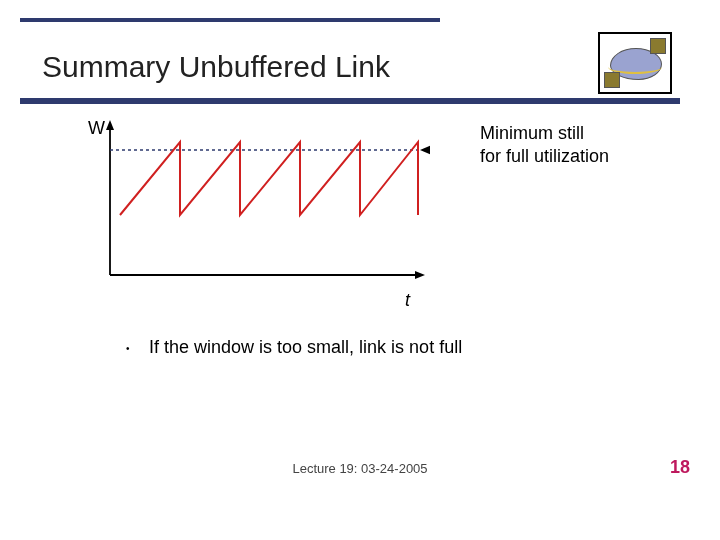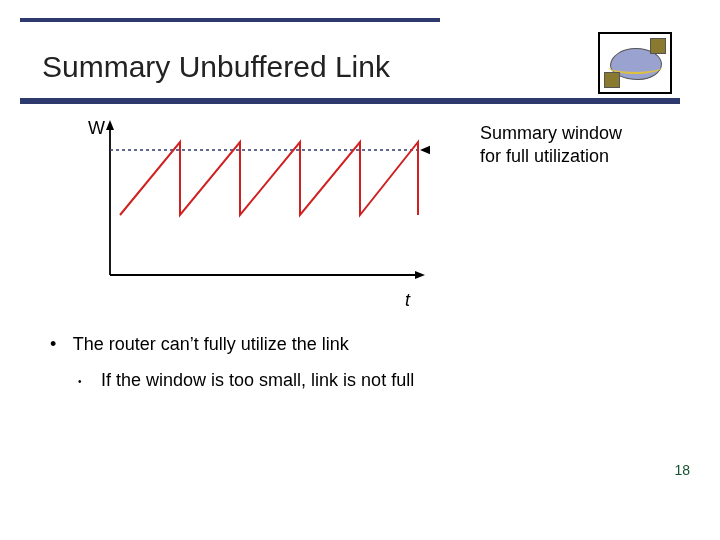--- a/index.html
+++ b/index.html
@@ -125,21 +125,21 @@
     color: #000;
   }
   .b1 {
     margin: 0 0 12px 0;
   }
   .b1-mark {
     display: inline-block;
     width: 18px;
   }
   .sub {
-    margin-left: 28px;
+    margin-left: 76px;
     line-height: 1.55;
   }
   .sub-mark {
     display: inline-block;
     width: 18px;
     font-size: 10px;
     vertical-align: middle;
   }
   .footer-lecture {
     position: absolute;
@@ -147,22 +147,23 @@
     width: 720px;
     bottom: 20px;
     text-align: center;
     font-size: 13px;
     color: #444;
   }
   .footer-page {
     position: absolute;
     right: 30px;
     bottom: 18px;
-    font-size: 14px;
-    color: #14532d;
+    font-size: 18px;
+    color: #be185d;
+    font-weight: bold;
   }
 </style>
 </head>
 <body>
 
 <div class="slide">
 
   <div class="top-rule"></div>
 
   <div class="title">Summary Unbuffered Link</div>
@@ -190,32 +191,29 @@
 
     <line x1="20" y1="30" x2="330" y2="30" stroke="#2e3a6e" stroke-width="1.6" stroke-dasharray="3 3"></line>
 
     <polyline fill="none" stroke="#d02020" stroke-width="2" points="30,95 90,22 90,95 150,22 150,95 210,22 210,95 270,22 270,95 328,22 328,95"></polyline>
 
     <line x1="395" y1="30" x2="335" y2="30" stroke="#000" stroke-width="1.5"></line>
     <polygon points="330,30 342,25 342,35" fill="#000"></polygon>
   </svg>
 
   <div class="annot">
-    <span style="white-space: pre-line;">Summary window
+    <span style="white-space: pre-line;">Minimum still
 for full utilization</span>
   </div>
 
   <div class="xlabel">t</div>
 
   <div class="bullets">
-    <div class="b1">
-      <span class="b1-mark">•</span>
-      <span>The router can’t fully utilize the link</span>
-    </div>
     <div class="sub">
       <span class="sub-mark">•</span>
       <span>If the window is too small, link is not full</span>
     </div>
   </div>
 
+  <div class="footer-lecture">Lecture 19: 03-24-2005</div>
   <div class="footer-page">18</div>
 
 </div>
 
 </body></html>

